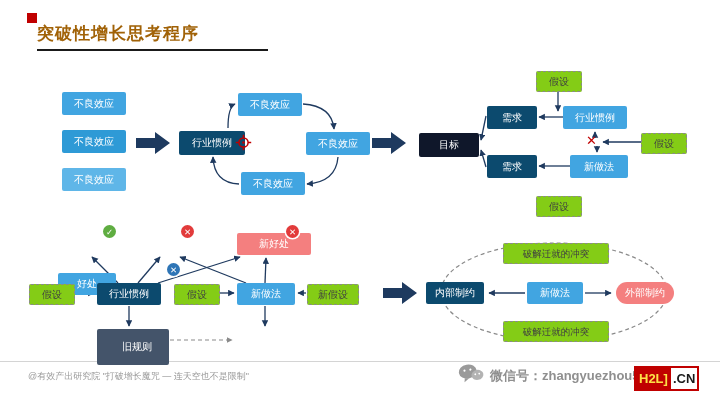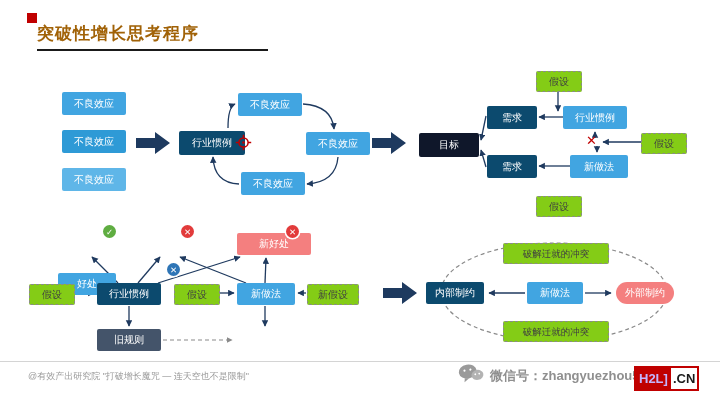--- a/index.html
+++ b/index.html
@@ -27,21 +27,21 @@
   .mark.red{background:#E23B3B;}
   .mark.bluex{background:#2E75B6;}
   .xconnector{position:absolute;color:#C00000;font-weight:bold;font-size:13px;z-index:4;line-height:1;}
   .flow-arrow{position:absolute;z-index:2;}
   .footline{position:absolute;left:0;top:361px;width:720px;height:1px;background:#d4d4d4;z-index:1;}
   .credit{position:absolute;left:28px;top:370px;font-size:9px;color:#9a9a9a;z-index:2;}
   .wechat-icon{position:absolute;left:458px;top:362px;z-index:2;transform:rotate(-10deg);}
   .wechat-text{position:absolute;left:490px;top:367px;font-size:13px;color:#8f8f8f;font-weight:bold;z-index:2;}
   .logo{position:absolute;left:634px;top:366px;display:flex;border:2px solid #C00000;height:21px;
         align-items:stretch;z-index:2;font-weight:bold;font-size:13px;line-height:21px;}
-  .logo-left{background:#C00000;color:#c4b5fd;padding:0 3px;}
+  .logo-left{background:#C00000;color:#fde047;padding:0 3px;}
   .logo-right{background:#fff;color:#1a1a1a;padding:0 2px;}
 </style>
 </head>
 <body>
 
 <div class="slide">
 
   <svg class="layer" width="720" height="407" viewBox="0 0 720 407">
     <defs>
       <marker id="m" markerWidth="7" markerHeight="7" refX="4.5" refY="2.5" orient="auto">
@@ -132,21 +132,21 @@
   <div class="box salmon" style="left:237px;top:233px;width:74px;height:22px;">新好处</div>
   <span class="mark red" style="left:286px;top:225px;">✕</span>
 
   <div class="box dashedbox" style="left:29px;top:284px;width:44px;height:19px;">假设</div>
   <div class="box gray" style="left:97px;top:283px;width:64px;height:22px;">行业惯例</div>
   <div class="box dashedbox" style="left:174px;top:284px;width:44px;height:19px;">假设</div>
   <span class="mark bluex" style="left:167px;top:263px;">✕</span>
   <div class="box blue" style="left:237px;top:283px;width:58px;height:22px;">新做法</div>
   <div class="box dashedbox" style="left:307px;top:284px;width:50px;height:19px;">新假设</div>
 
-  <div class="box navy" style="left:97px;top:329px;width:64px;height:22px;">旧规则</div>
+  <div class="box navy" style="left:97px;top:329px;width:64px;height:36px;padding-left:8px;">旧规则</div>
 
   <svg class="flow-arrow" style="left:383px;top:282px;" width="34" height="22">
     <polygon points="0,6 19,6 19,0 34,11 19,22 19,16 0,16" fill="#1E3A5F"></polygon>
   </svg>
 
   <div class="box dashedbox" style="left:503px;top:243px;width:104px;height:19px;font-size:9.5px;">破解迁就的冲突</div>
   <div class="box dashedbox" style="left:503px;top:321px;width:104px;height:19px;font-size:9.5px;">破解迁就的冲突</div>
   <div class="box gray" style="left:426px;top:282px;width:58px;height:22px;">内部制约</div>
   <div class="box blue" style="left:527px;top:282px;width:56px;height:22px;">新做法</div>
   <div class="box salmon" style="left:616px;top:282px;width:58px;height:22px;border-radius:11px;">外部制约</div>

